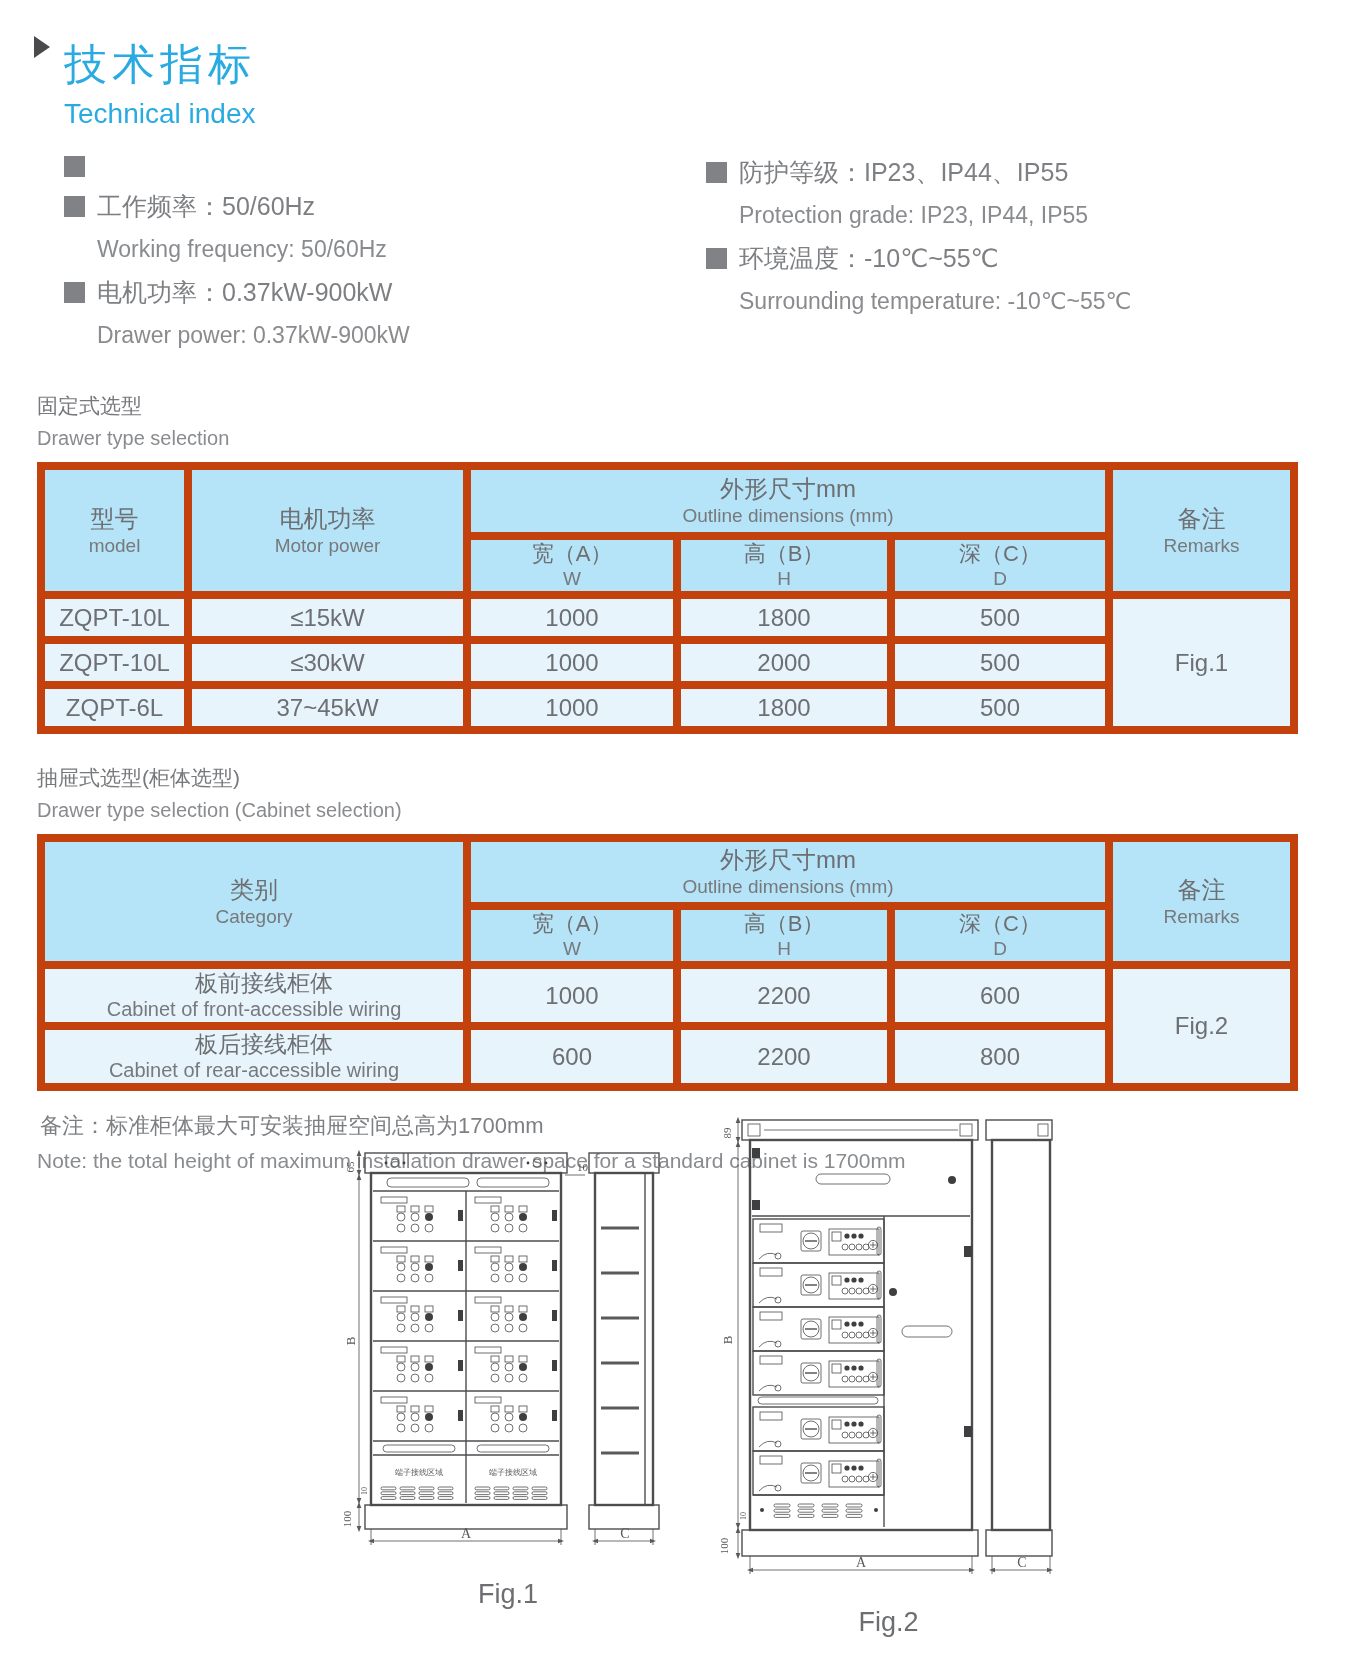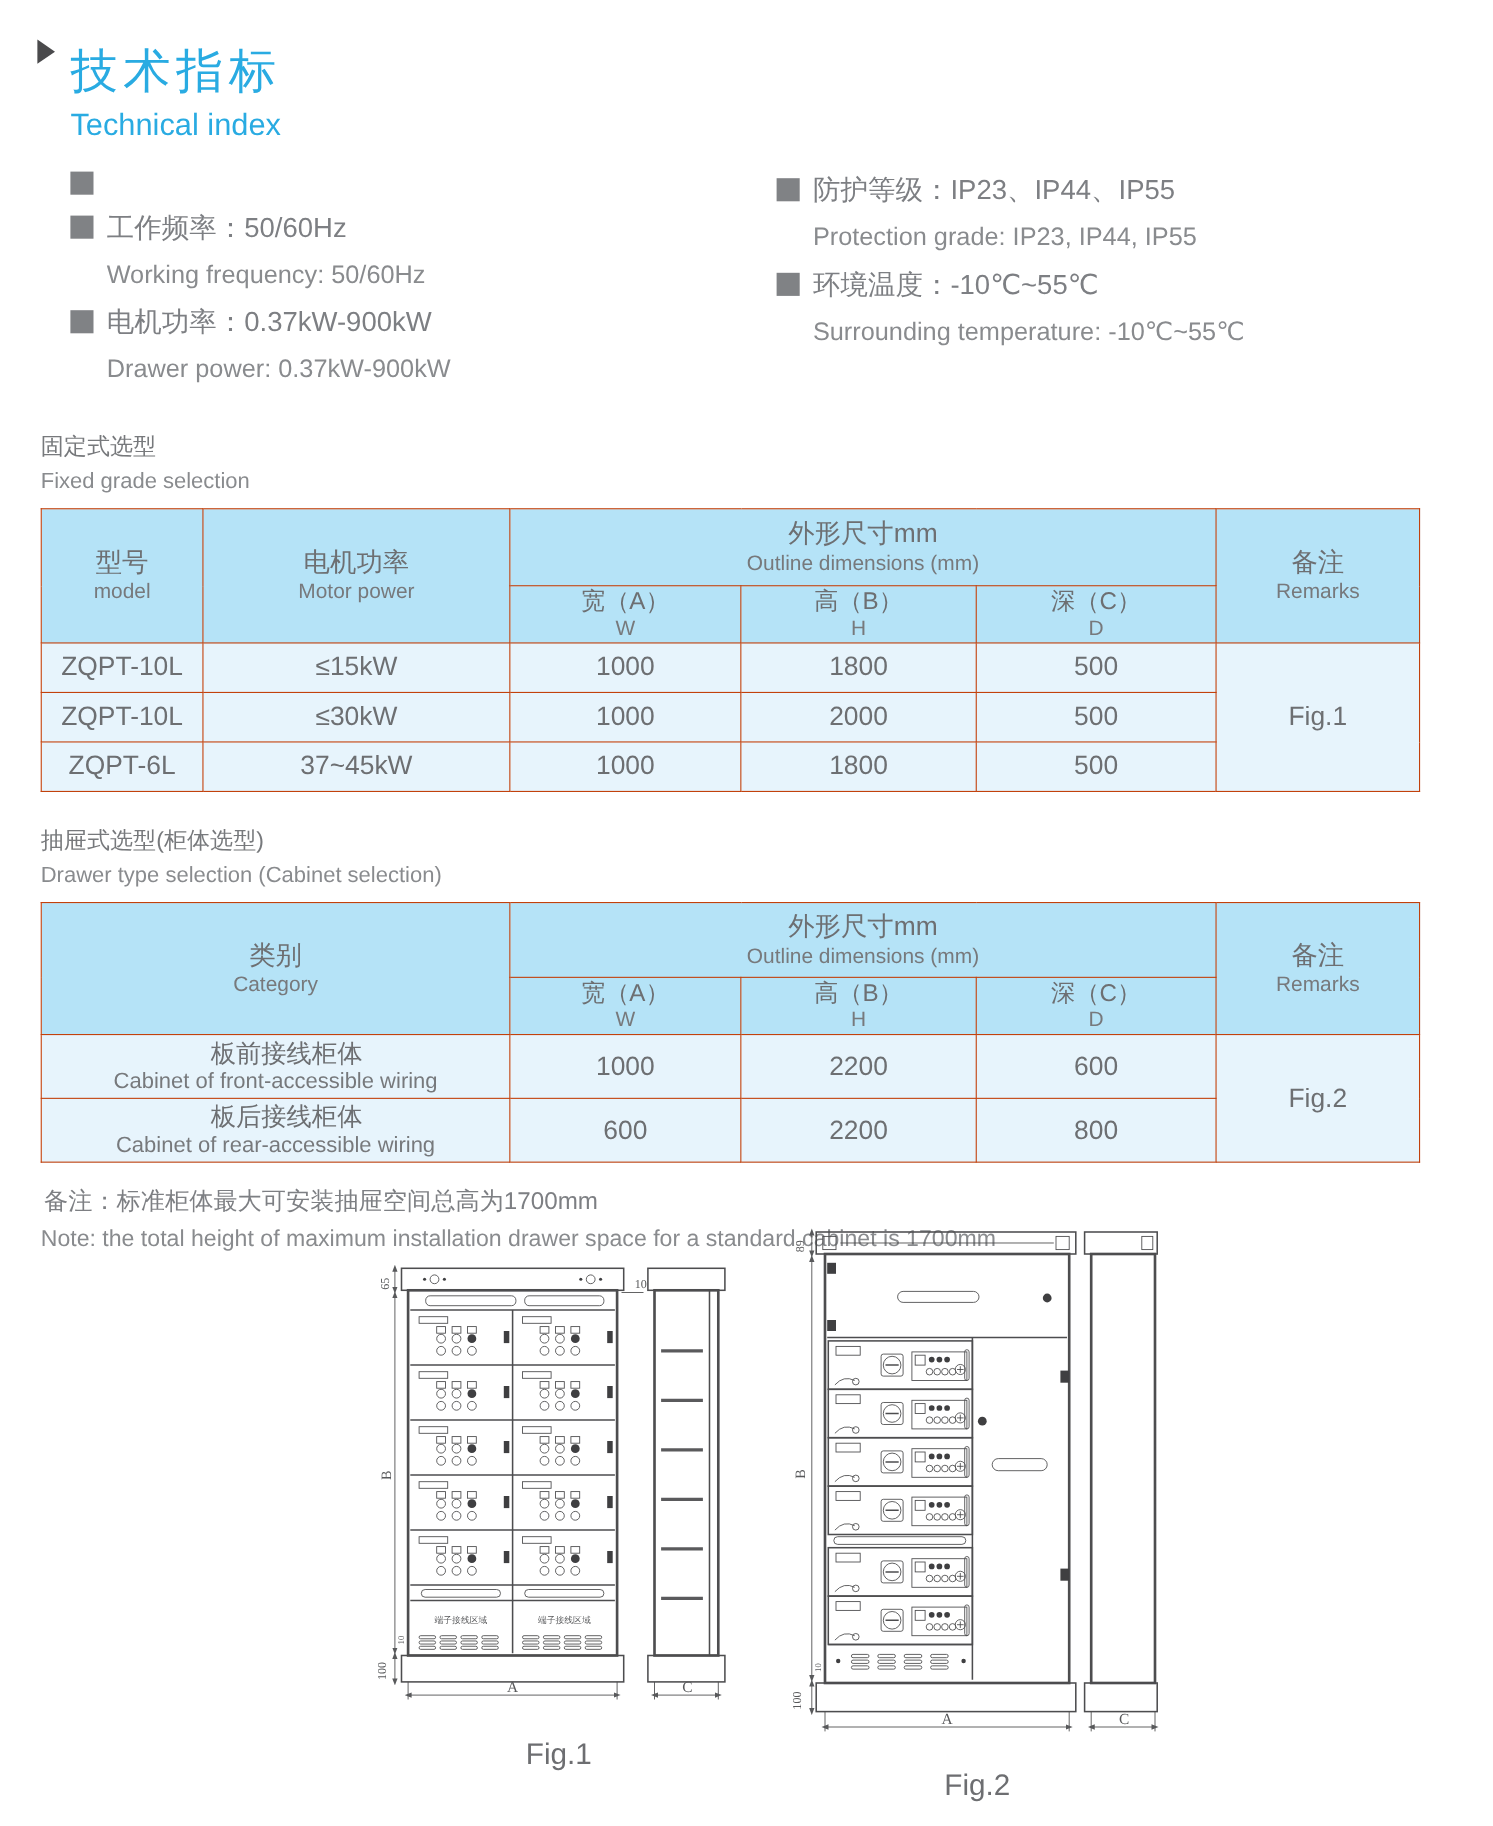--- a/index.html
+++ b/index.html
@@ -17,21 +17,21 @@
   .spec-item{margin-bottom:13px;}
   .spec-cn{display:flex;align-items:center;font-size:25px;color:#7d7f83;}
   .bullet{width:21px;height:21px;background:#808285;margin-right:12px;flex:0 0 auto;}
   .spec-en{font-size:23px;color:#898b8e;margin:13px 0 0 33px;}
   .sizes-note{margin:30px 0 0 64px;}
   
   .sec-label{margin:30px 0 0 37px;font-size:21px;color:#77797c;}
   .sec-label-en{margin:7px 0 0 37px;font-size:20px;color:#898b8e;}
   
   table.spec-table{border-collapse:collapse;margin:12px 0 0 37px;table-layout:fixed;}
-  table.spec-table th,table.spec-table td{border:1px solid #c2410c;text-align:center;vertical-align:middle;
+  table.spec-table th,table.spec-table td{border:8px solid #c2410c;text-align:center;vertical-align:middle;
       font-weight:400;color:#6d6f72;padding:0;}
   table.spec-table th{background:#b5e3f7;}
   table.spec-table td{background:#e7f4fc;}
   .h-cn{font-size:24px;line-height:30px;}
   .h-en{font-size:19px;line-height:24px;color:#77797c;}
   .sub-cn{font-size:22px;line-height:27px;}
   .val{font-size:24px;}
   .cell-cn{font-size:23px;line-height:28px;margin-left:20px;}
   .cell-en{font-size:20px;line-height:25px;color:#77797c;}
   
@@ -97,21 +97,21 @@
             <span class="bullet"></span>
           <span>环境温度：-10℃~55℃</span>
           </div>
         <div class="spec-en">Surrounding temperature: -10℃~55℃</div>
       </div>
     </div>
   </div>
 
 
   <div class="sec-label">固定式选型</div>
-  <div class="sec-label-en">Fixed grade selection</div>
+  <div class="sec-label-en">Drawer type selection</div>
 
   <table class="spec-table">
     <colgroup>
         <col style="width:147px">
         <col style="width:279px">
         <col style="width:210px">
               <col style="width:214px">
         <col style="width:218px">
         <col style="width:185px">
       </colgroup>

